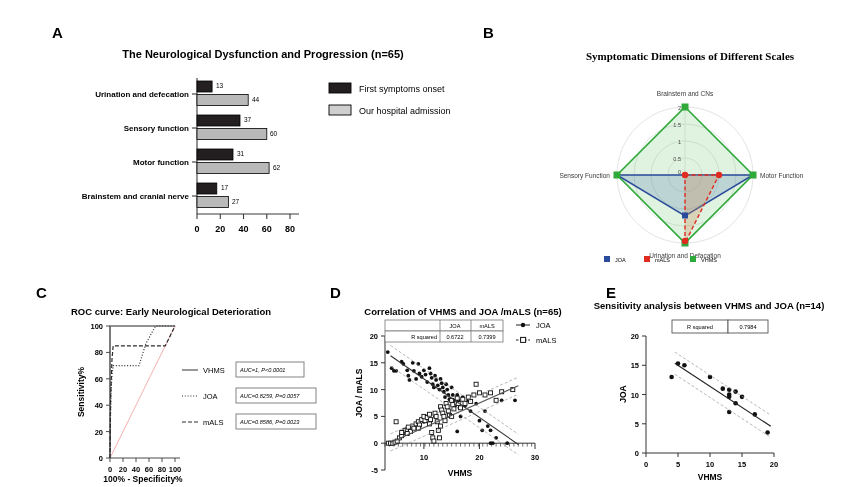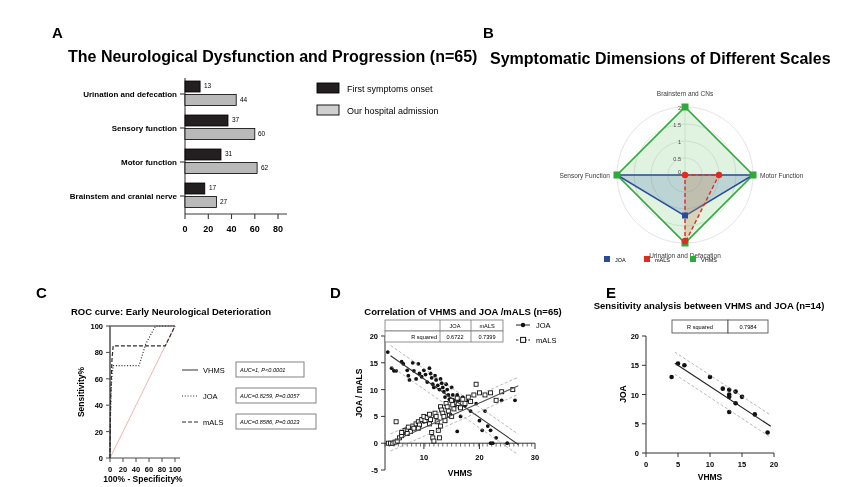--- a/index.html
+++ b/index.html
@@ -1,20 +1,20 @@
 <!DOCTYPE html>
 <html><head>
 <meta charset="utf-8">
 <style>
   html,body{margin:0;padding:0;background:#ffffff;}
   body{width:866px;height:487px;position:relative;overflow:hidden;
        font-family:"Liberation Sans",sans-serif;color:#111;}
   .panel{position:absolute;}
   .plabel{font-weight:bold;font-size:15px;color:#000;letter-spacing:0;}
-  .ptitle{font-weight:bold;font-size:16px;color:#000;text-align:center;white-space:nowrap;}
+  .ptitle{font-weight:bold;font-size:11px;color:#000;text-align:center;white-space:nowrap;}
   .ttl-sm{font-weight:bold;font-size:9.5px;color:#000;text-align:center;white-space:nowrap;}
   svg{display:block;overflow:visible;}
   text{font-family:"Liberation Sans",sans-serif;fill:#000;}
   .axnum{font-size:9px;font-weight:bold;}
   .axnum-sm{font-size:7.5px;font-weight:bold;}
   .catlab{font-size:8px;font-weight:bold;}
   .barval{font-size:6.5px;}
   .legtxt{font-size:9px;}
   .axtitle{font-size:8.5px;font-weight:bold;}
   .radlab{font-size:6.5px;fill:#3a3a3a;}
@@ -26,21 +26,21 @@
 </style>
 </head>
 <body>
 
 <div class="panel" style="left:52px;top:24px;">
   <span class="plabel">A</span>
 </div>
 <div class="panel" style="left:68px;top:48px;width:390px;">
   <div class="ptitle">The Neurological Dysfunction and Progression (n=65)</div>
 </div>
-<div class="panel" style="left:52px;top:66px;text-decoration:underline;">
+<div class="panel" style="left:64px;top:66px;text-decoration:underline;">
   <svg width="410" height="175" viewBox="0 0 410 175">
 
     <line x1="133" y1="12" x2="133" y2="148" stroke="#3a3a3a" stroke-width="1.1"></line>
     <line x1="133" y1="148" x2="235" y2="148" stroke="#3a3a3a" stroke-width="1.1"></line>
 
     <g stroke="#3a3a3a" stroke-width="1.1">
       <line x1="128" y1="28" x2="133" y2="28"></line>
       <line x1="128" y1="62" x2="133" y2="62"></line>
       <line x1="128" y1="96" x2="133" y2="96"></line>
       <line x1="128" y1="130" x2="133" y2="130"></line>
@@ -87,21 +87,21 @@
     <rect x="265" y="17" width="22" height="10" fill="#231f20" stroke="#000" stroke-width="0.9"></rect>
     <text class="legtxt" x="295" y="26">First symptoms onset</text>
     <rect x="265" y="39" width="22" height="10" fill="#cfcfcf" stroke="#000" stroke-width="0.9"></rect>
     <text class="legtxt" x="295" y="48">Our hospital admission</text>
   </svg>
 </div>
 
 <div class="panel" style="left:483px;top:24px;">
   <span class="plabel">B</span>
 </div>
-<div class="panel" style="left:490px;top:50px;width:330px;">
+<div class="panel" style="left:525px;top:50px;width:330px;font-family:Liberation Serif, serif;">
   <div class="ptitle">Symptomatic Dimensions of Different Scales</div>
 </div>
 <div class="panel" style="left:545px;top:80px;">
 
   <svg width="290" height="185" viewBox="0 0 290 185">
     <g fill="none" stroke="#dcdcdc" stroke-width="0.8">
       <circle cx="140" cy="95" r="68"></circle>
       <circle cx="140" cy="95" r="51"></circle>
       <circle cx="140" cy="95" r="34"></circle>
       <circle cx="140" cy="95" r="17"></circle>

